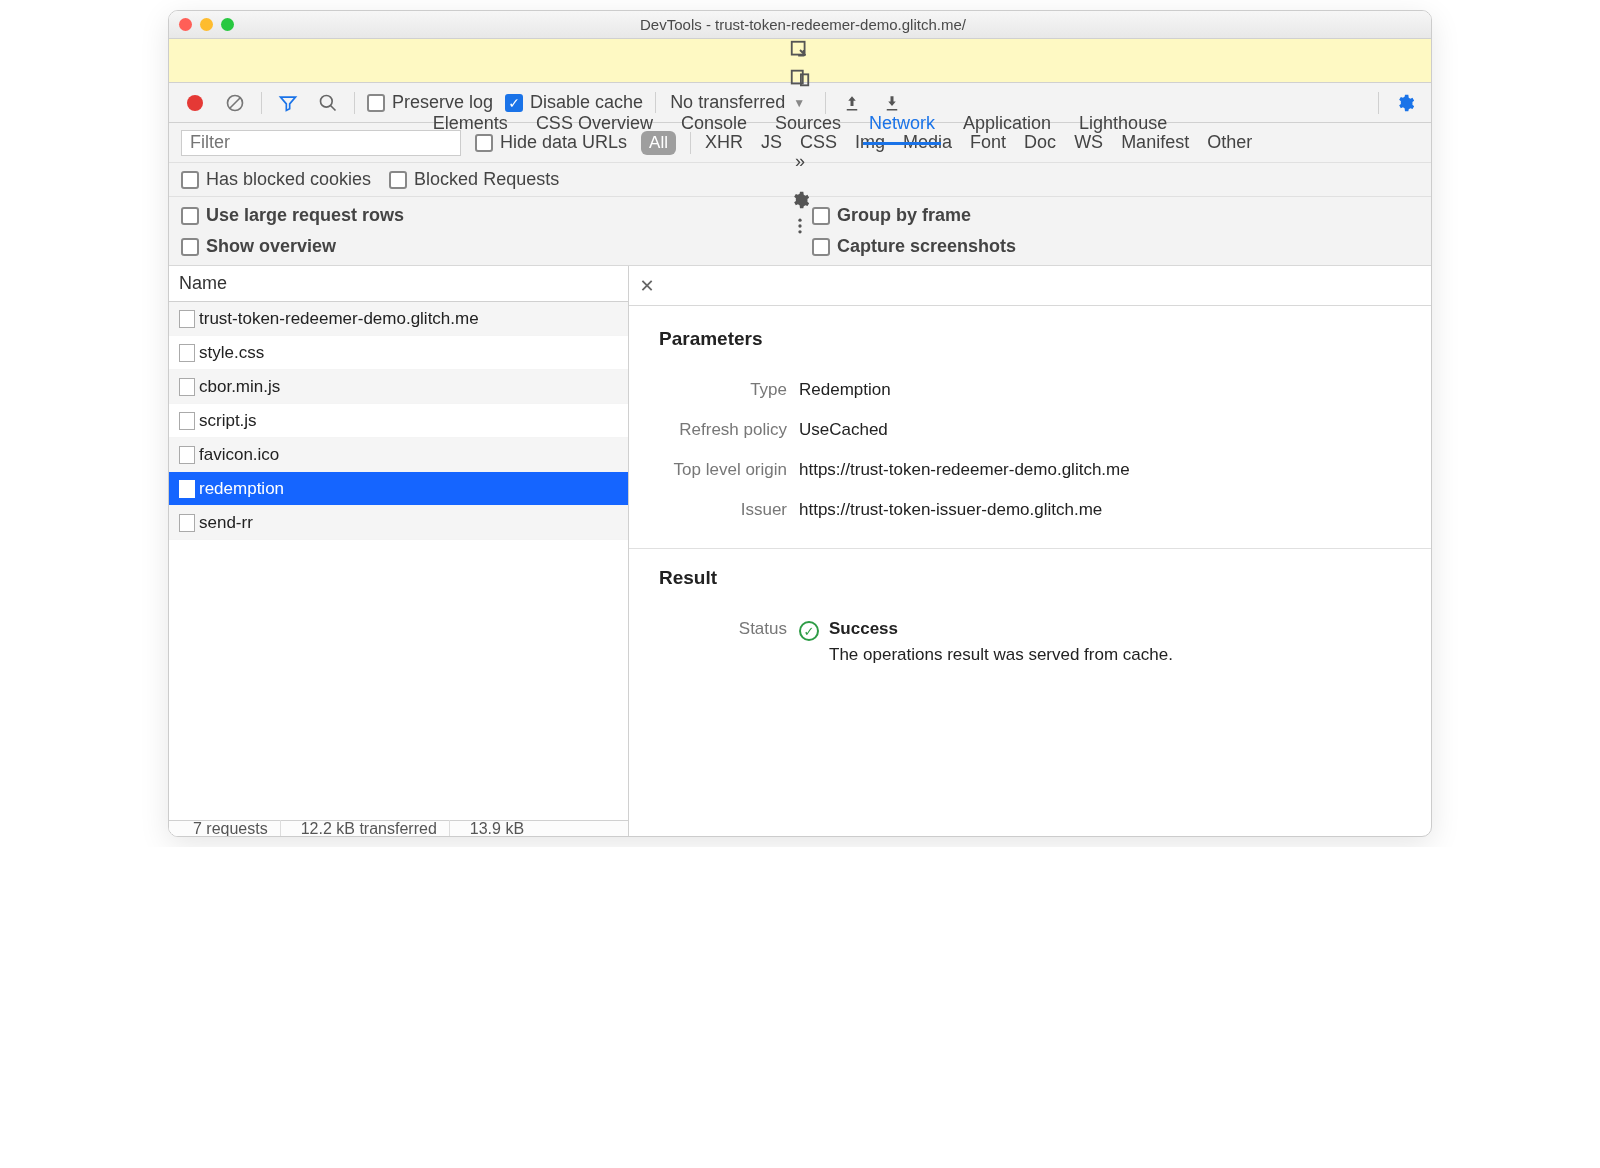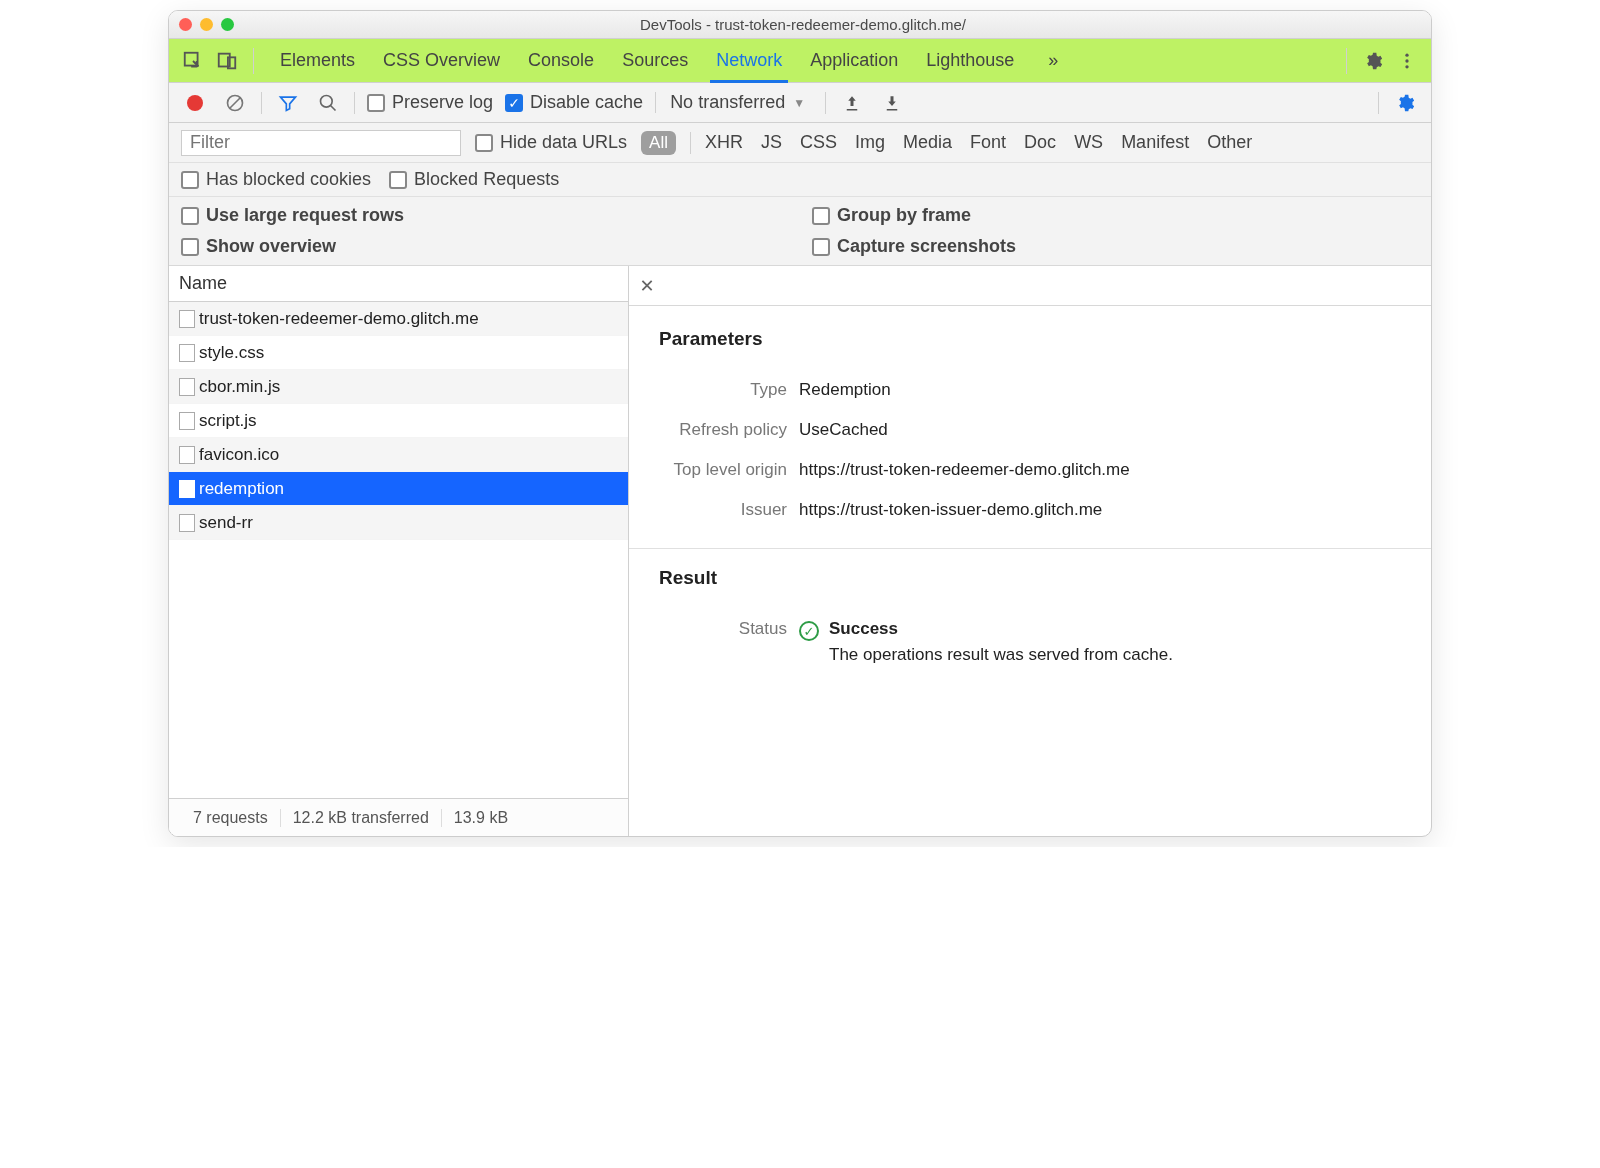--- a/index.html
+++ b/index.html
@@ -28,26 +28,27 @@
     position: relative;
   }
   .traffic { display: flex; gap: 8px; }
   .tl { width: 13px; height: 13px; border-radius: 50%; }
   .tl.red { background: #ff5f57; }
   .tl.yellow { background: #febc2e; }
   .tl.green { background: #28c840; }
   .title { position:absolute; left:6px; right:0; text-align:center; font-size:15px; color:#4a4a4a; }
   .maintabs {
     height: 44px;
-    background: #bef264;
+    background: #fef9c3;
     border-bottom: 1px solid #d0d0d0;
     display: flex;
     align-items: center;
     padding: 0 10px;
     gap: 6px;
+    flex-direction: column;
   }
   .icon-btn {
     width: 28px; height:28px;
     display:flex; align-items:center; justify-content:center;
     color:#555;
   }
   .maintabs .sep { width:1px; height:26px; background:#d0d0d0; margin:0 6px; }
   .tabitem {
     padding: 0 14px;
     height: 44px;
@@ -112,22 +113,22 @@
   .req {
     height:34px; display:flex; align-items:center; padding:0 10px; gap:4px;
     border-bottom:1px solid #f4f4f4; cursor:pointer; font-size:17px;
   }
   .req:nth-child(odd){ background:#f5f5f5; }
   .req:nth-child(even){ background:#fff; }
   .req.selected { background:#1565ff; color:#fff; }
   .req .ficon { width:16px; height:18px; border:1px solid #aaa; background:#fff; position:relative; }
   .req.selected .ficon { border-color:#fff; }
   .statusbar {
-    height:38px; border-top:1px solid #d0d0d0; background:#fcfcfc;
-    display:flex; align-items:center; padding:0 12px; gap:0; color:#555; font-size:16px;
+    height:16px; border-top:1px solid #d0d0d0; background:#fcfcfc;
+    display:flex; align-items:center; padding:0 12px; gap:8px; color:#555; font-size:16px;
   }
   .statusbar .sseg { padding:0 12px; border-right:1px solid #ddd; }
   .statusbar .sseg:last-child{border:none;}
   .right { flex:1; display:flex; flex-direction:column; }
   .detailtabs {
     height:40px; border-bottom:1px solid #d8d8d8; display:flex; align-items:center;
   }
   .closex { width:36px; text-align:center; color:#666; cursor:pointer; }
   .dtab { padding:0 14px; height:40px; display:flex; align-items:center; color:#555; cursor:pointer; position:relative; }
   .dtab.active { color:#111; }

